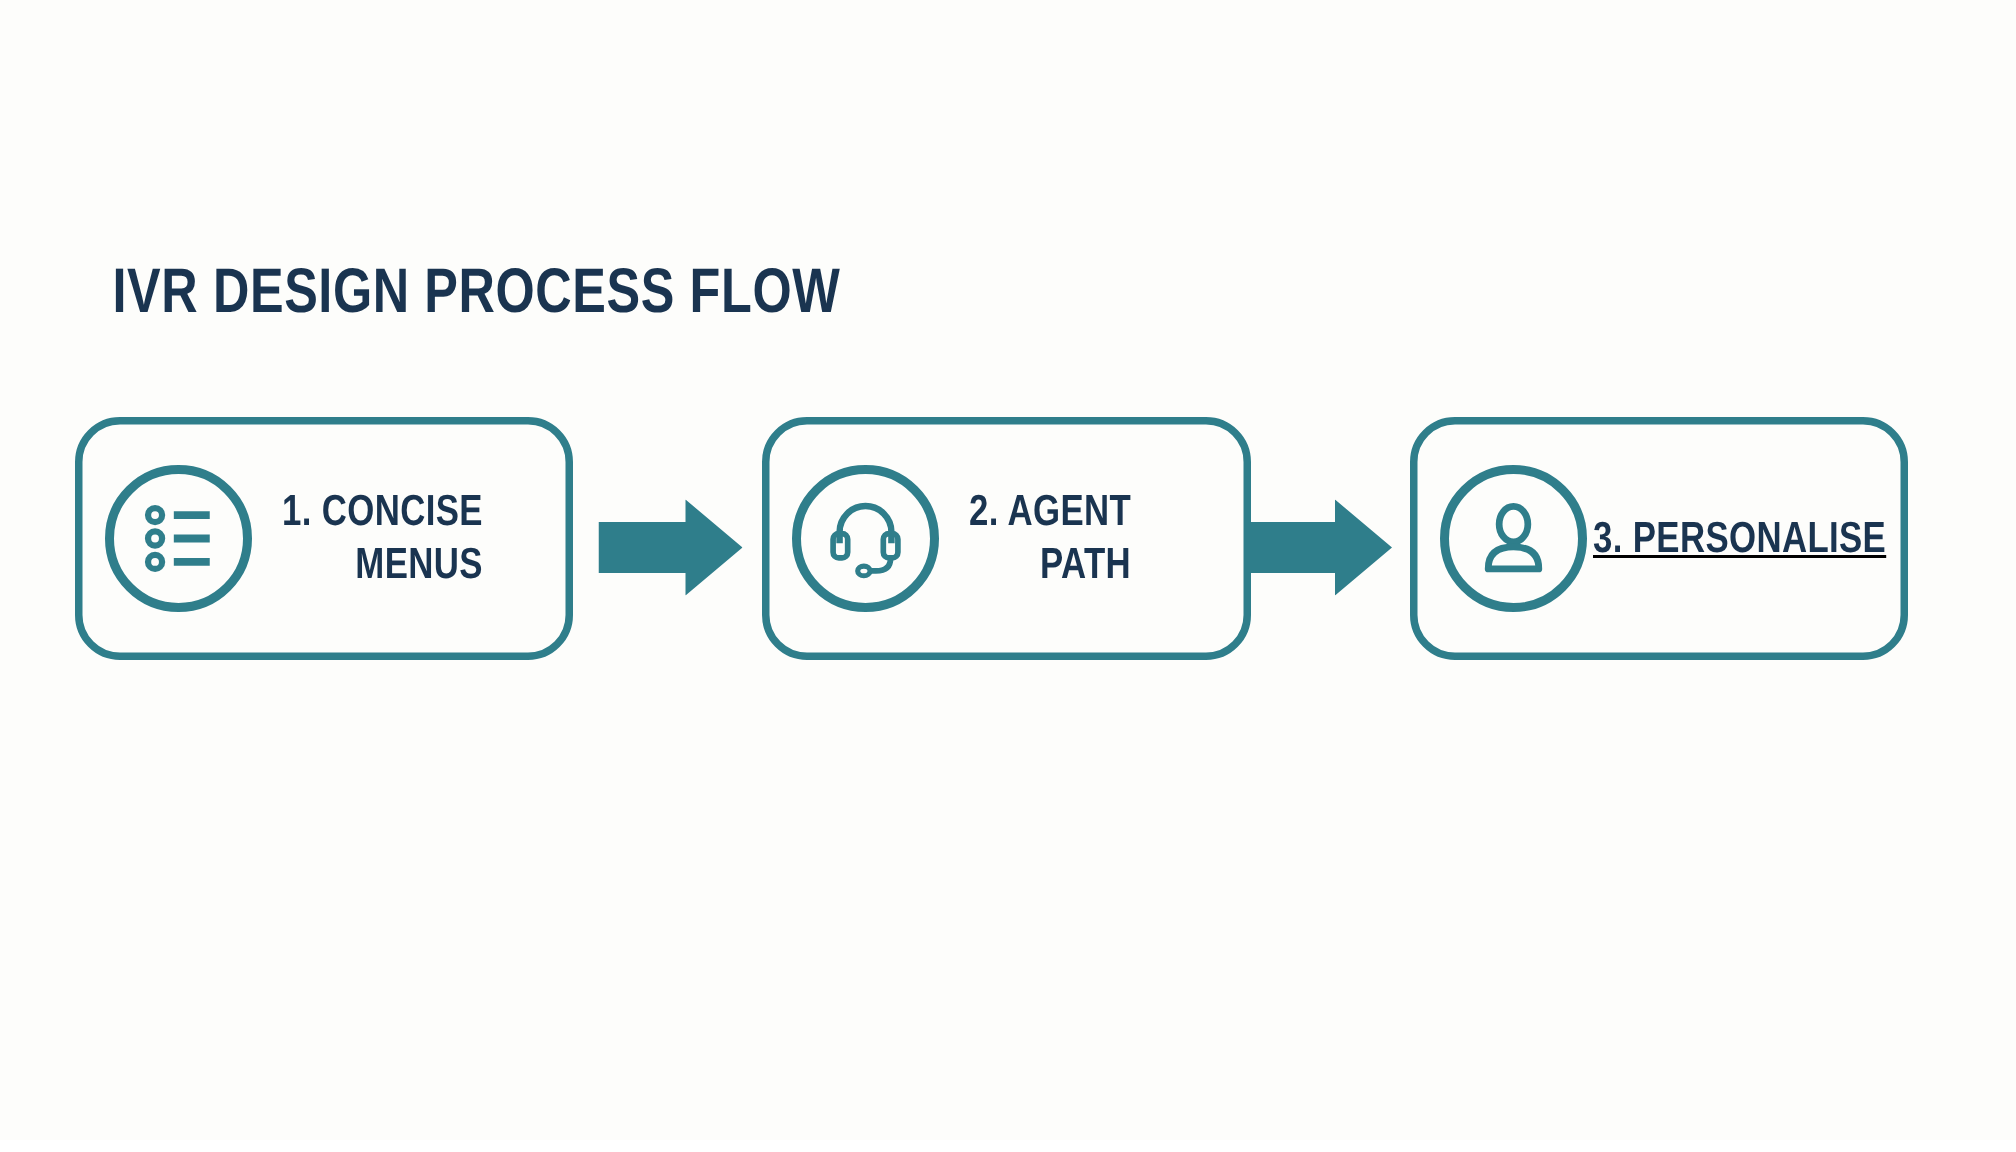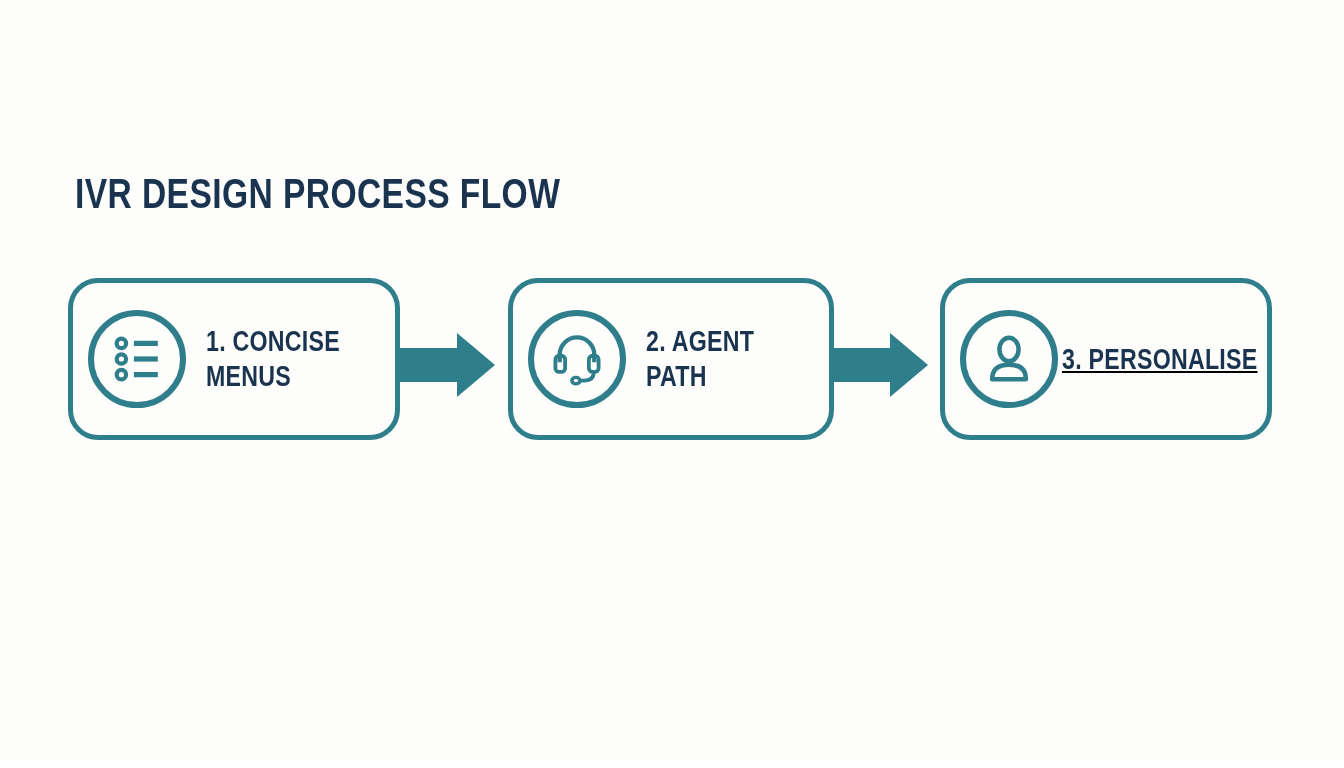--- a/index.html
+++ b/index.html
@@ -37,22 +37,22 @@
   .step {
     position: absolute;
     top: 278px;
     height: 162px;
     border: 5px solid var(--teal);
     border-radius: 30px;
     background: transparent;
     display: flex;
     align-items: center;
   }
-  .step1 { left: 68px;  width: 332px; }
-  .step2 { left: 508px; width: 326px; }
+  .step1 { left: 50px;  width: 332px; text-align: right; }
+  .step2 { left: 508px; width: 326px; text-align: right; }
   .step3 { left: 940px; width: 332px; text-decoration: underline; }
 
   .icon-circle {
     flex: none;
     width: 98px;
     height: 98px;
     margin-left: 15px;
     border: 6px solid var(--teal);
     border-radius: 50%;
     display: flex;

